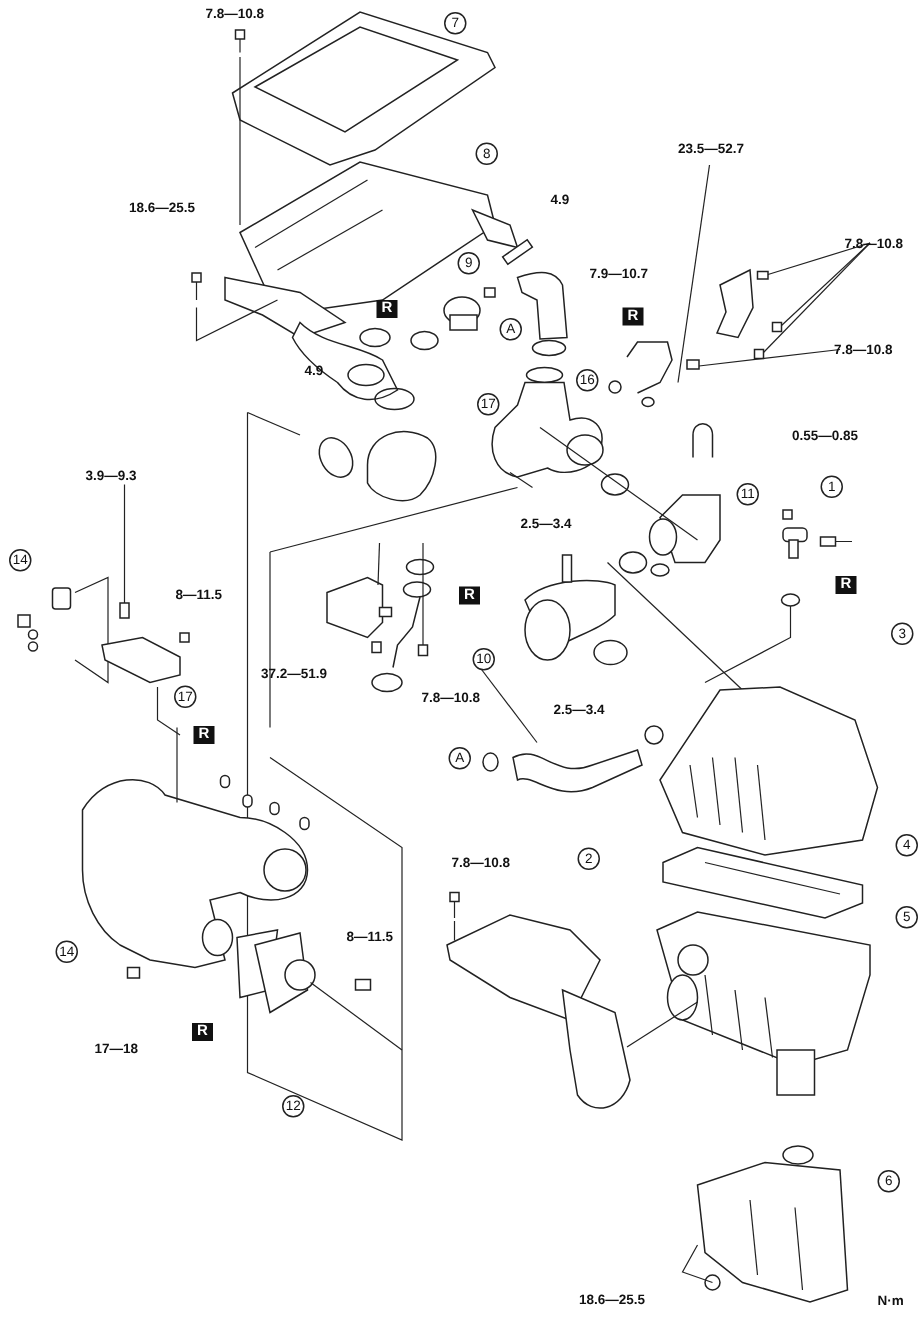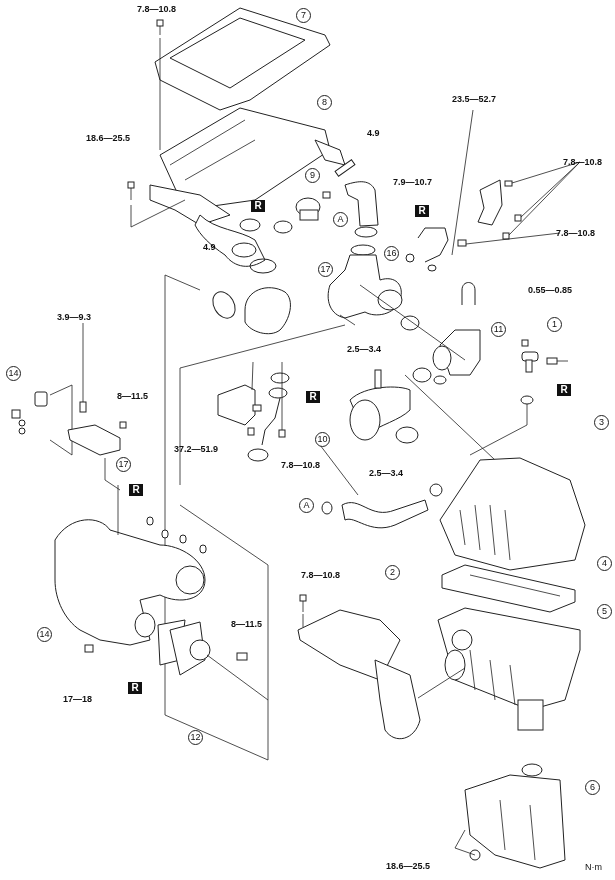--- a/index.html
+++ b/index.html
@@ -1,21 +1,21 @@
 <!DOCTYPE html>
 <html><head>
 <meta charset="utf-8">
 <style>
   html, body { margin: 0; padding: 0; background: #ffffff; }
   body { width: 615px; height: 880px; overflow: hidden; position: relative; font-family: "Liberation Sans", sans-serif; }
   #diagram { position: absolute; left: 0; top: 0; width: 615px; height: 880px; }
   .torque { position: absolute; font-size: 9px; font-weight: bold; color: #111; white-space: nowrap; line-height: 1; }
   .callout { position: absolute; width: 13px; height: 13px; border: 1px solid #222; border-radius: 50%; background: #fff; font-size: 9px; color: #111; text-align: center; line-height: 13px; }
   .rbadge { position: absolute; width: 14px; height: 12px; background: #111; color: #fff; font-size: 10px; font-weight: bold; text-align: center; line-height: 12px; }
-  .unit { position: absolute; font-size: 9px; font-weight: normal; color: #111; }
+  .unit { position: absolute; font-size: 9px; font-weight: bold; color: #111; }
   svg .ln { stroke: #222; stroke-width: 0.8; fill: none; }
   svg .pt { stroke: #222; stroke-width: 1; fill: #fff; }
   svg .pt2 { stroke: #222; stroke-width: 1; fill: none; }
 </style>
 </head>
 <body>
 
 <svg id="diagram" width="615" height="880" viewBox="0 0 615 880">
 
   <g>

